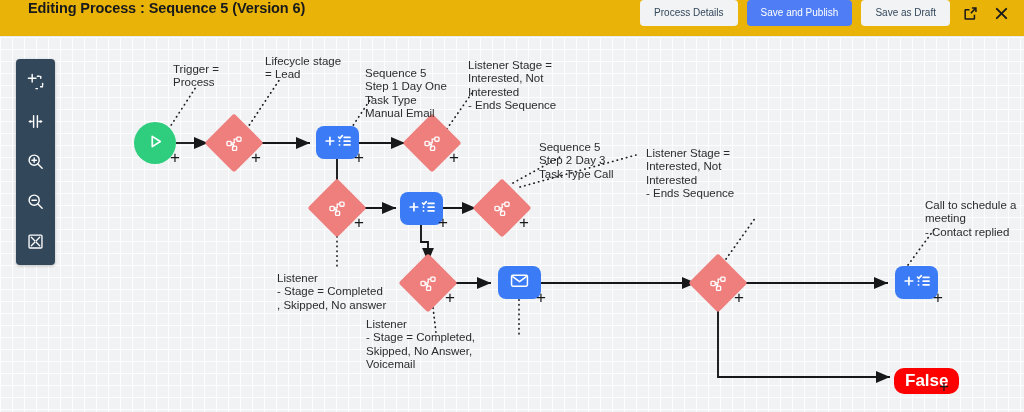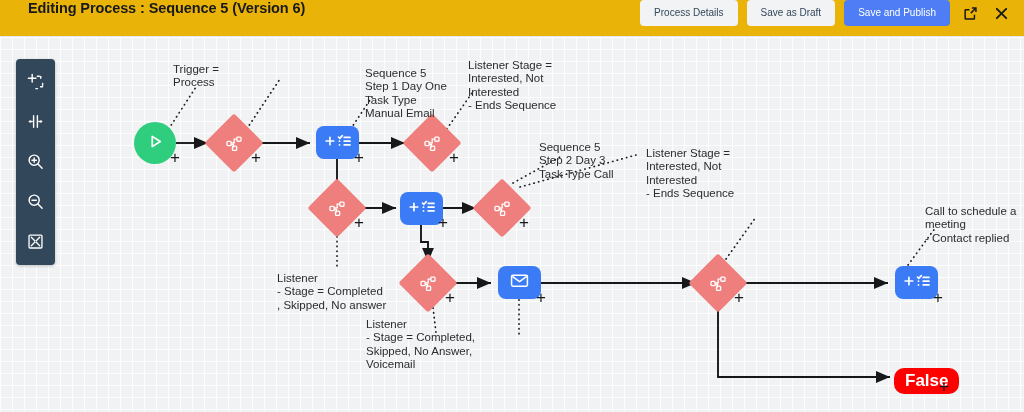--- a/index.html
+++ b/index.html
@@ -95,22 +95,22 @@
 </head>
 <body>
 
 <div id="app">
 
   <div class="header">
     <div class="title">Editing Process : Sequence 5 (Version 6)</div>
 
     <div class="header-actions">
       <button class="btn btn-secondary">Process Details</button>
+      <button class="btn btn-primary">Save and Publish</button>
       <button class="btn btn-secondary">Save as Draft</button>
-      <button class="btn btn-primary">Save and Publish</button>
 
       <div class="hicon">
         <svg width="15" height="15" viewBox="0 0 16 16" fill="none" stroke="#17191c" stroke-width="1.6">
           <path d="M9.5 2.2h4.3v4.3"></path>
             <path d="M13.5 2.5 8.4 7.6"></path>
           <path d="M12.2 9.2v4.1c0 .3-.2.5-.5.5H2.8c-.3 0-.5-.2-.5-.5V4.4c0-.3.2-.5.5-.5h4.1"></path>
         </svg>
       </div>
       <div class="hicon">
         <svg width="15" height="15" viewBox="0 0 16 16" stroke="#17191c" stroke-width="2" stroke-linecap="round">
@@ -333,20 +333,22 @@
         </svg>
       </span>
     </div>
     <div class="plus" style="left:933px;top:252px;">+</div>
 
     <div class="pill-false" style="left:894px;top:331px;">False</div>
     <div class="plus" style="left:939px;top:341px;">+</div>
 
     <div class="anno" style="left:173px;top:26px;">Trigger =
 Process</div>
+    <div class="anno" style="left:265px;top:18px;">Lifecycle stage
+= Lead</div>
     <div class="anno" style="left:365px;top:30px;">Sequence 5
 Step 1 Day One
 Task Type
 Manual Email</div>
     <div class="anno" style="left:468px;top:22px;">Listener Stage =
 Interested, Not
 Interested
 - Ends Sequence</div>
     <div class="anno" style="left:539px;top:104px;">Sequence 5
 Step 2 Day 3
@@ -355,18 +357,18 @@
 Interested, Not
 Interested
 - Ends Sequence</div>
     <div class="anno" style="left:277px;top:235px;">Listener
 - Stage = Completed
 , Skipped, No answer</div>
     <div class="anno" style="left:366px;top:281px;">Listener
 - Stage = Completed,
 Skipped, No Answer,
 Voicemail</div>
-    <div class="anno" style="left:925px;top:168px;">Call to schedule a
+    <div class="anno" style="left:925px;top:162px;">Call to schedule a
 meeting
 - Contact replied</div>
 
   </div>
 </div>
 
 </body></html>

